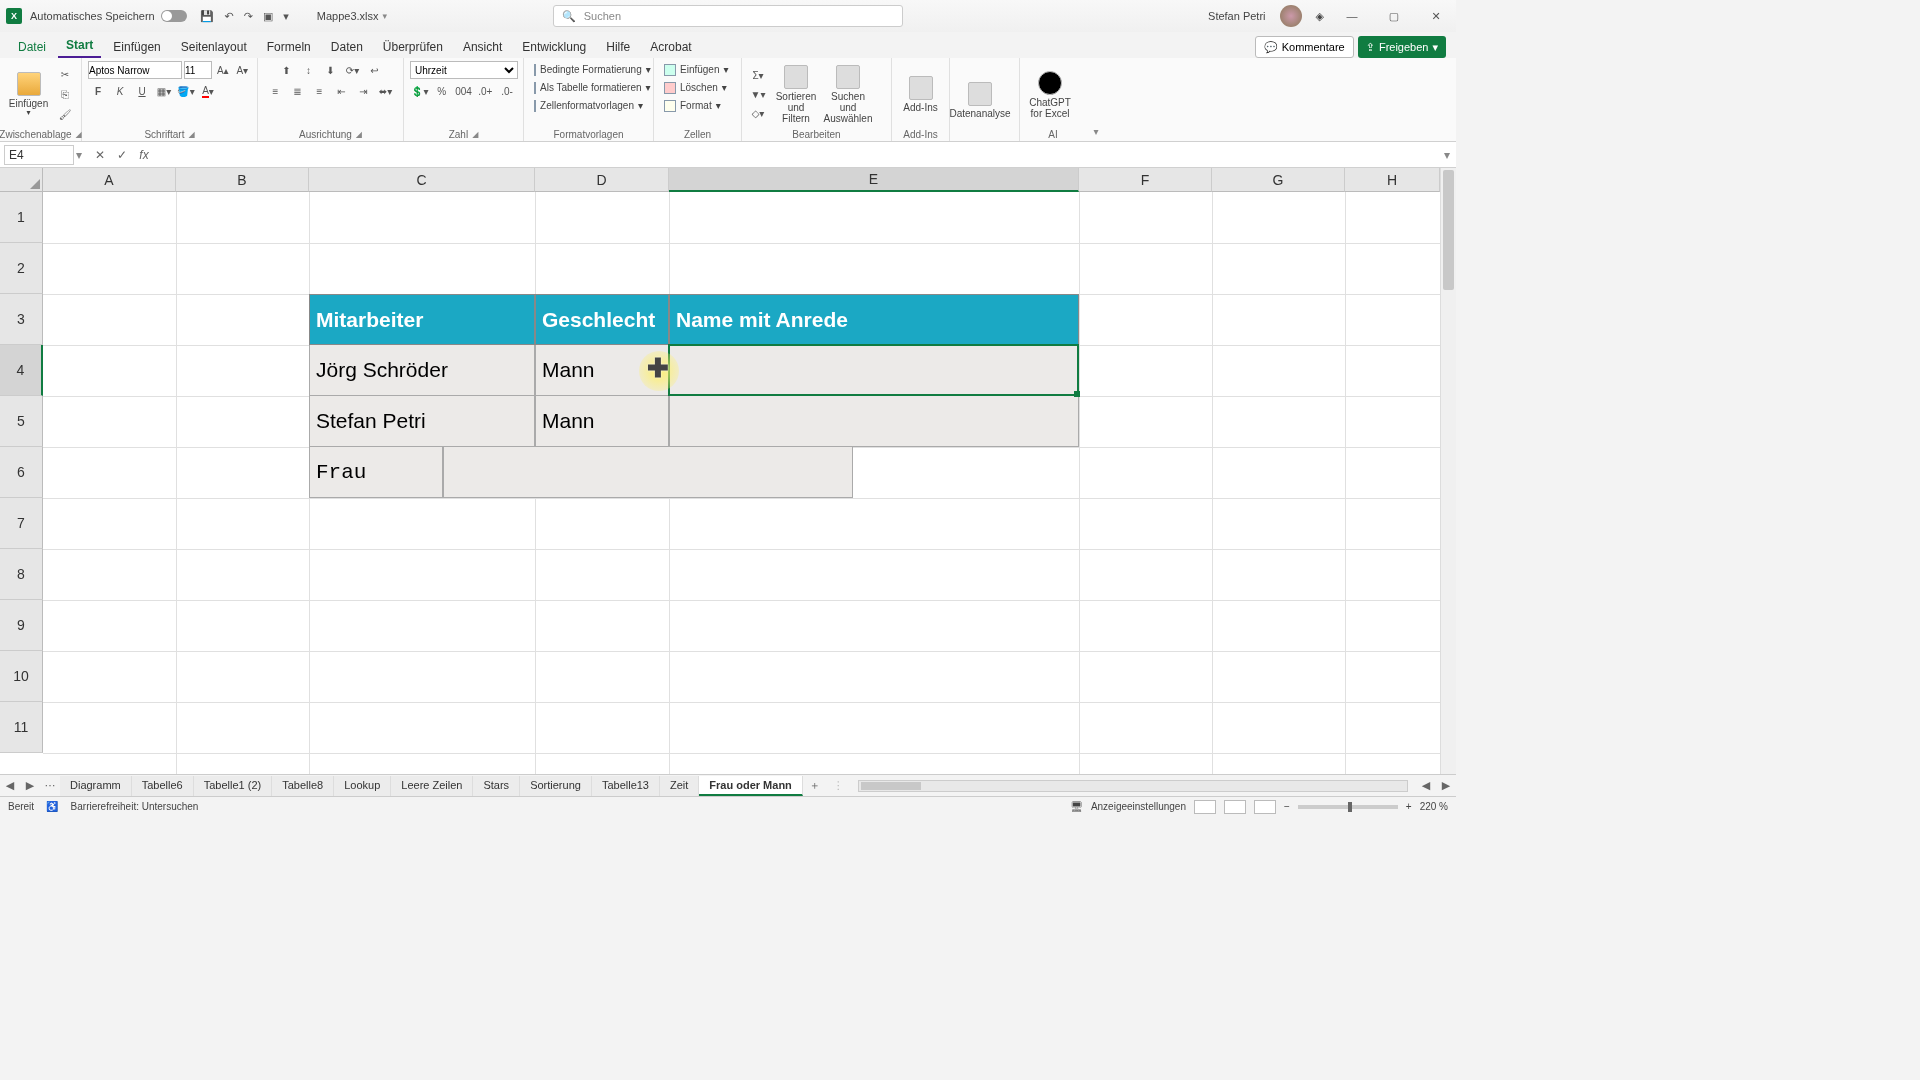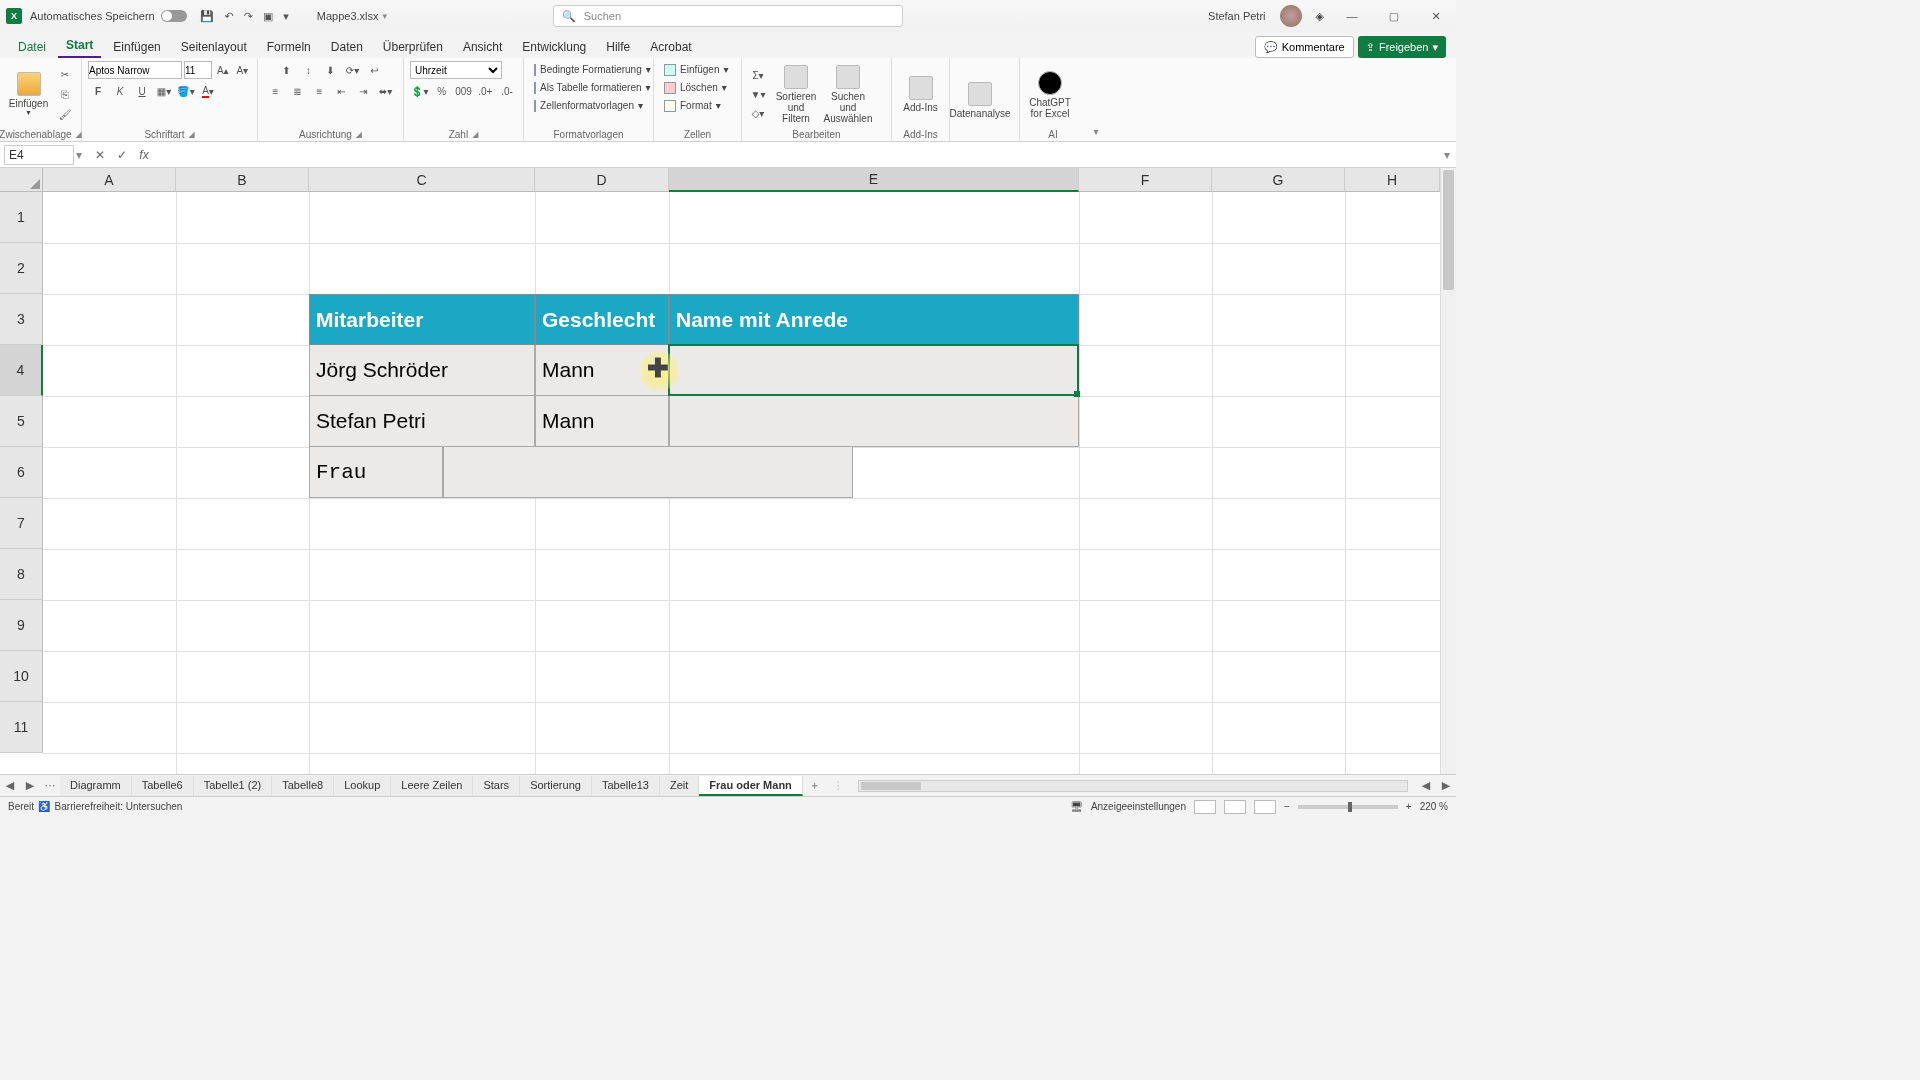--- a/index.html
+++ b/index.html
@@ -87,21 +87,21 @@
 
 .sheettabs { position:absolute; left:0; right:0; bottom:20px; height:22px; background:#f3f3f3; border-top:1px solid #ccc; display:flex; align-items:center; font-size:11px; }
 .sheettabs .nav { width:20px; text-align:center; color:#666; cursor:pointer; }
 .sheettabs .tab { padding:3px 10px; border-right:1px solid #ddd; cursor:pointer; background:#ececec; color:#333; }
 .sheettabs .tab.active { background:#fff; border-bottom:2px solid #107c41; font-weight:600;text-align:right; }
 .sheettabs .addtab { width:24px; text-align:center; color:#666; cursor:pointer; }
 .sheettabs .hscroll { flex:1; margin:0 8px; height:12px; background:#e8e8e8; border:1px solid #ccc; position:relative; }
 .sheettabs .hscroll .th { position:absolute; left:2px; top:1px; bottom:1px; width:60px; background:#c8c8c8; }
 
 
-.statusbar { position:absolute; left:0; right:0; bottom:0; height:20px; background:#f3f3f3; border-top:1px solid #ccc; display:flex; align-items:center; font-size:10px; color:#444; padding:0 8px; gap:4px; }
+.statusbar { position:absolute; left:0; right:0; bottom:0; height:20px; background:#f3f3f3; border-top:1px solid #ccc; display:flex; align-items:center; font-size:10px; color:#444; padding:0 8px; gap:12px; }
 .statusbar .right { margin-left:auto; display:flex; align-items:center; gap:8px; }
 .statusbar .viewbtn { width:22px; height:14px; border:1px solid #bbb; background:#fff; cursor:pointer; }
 .statusbar .zoomslider { width:100px; height:4px; background:#ccc; position:relative; }
 .statusbar .zoomslider::after { content:""; position:absolute; left:50%; top:-3px; width:4px; height:10px; background:#666; }
 </style>
 </head>
 <body>
 
 <div class="titlebar">
   <div class="excel-icon">X</div>
@@ -202,25 +202,25 @@
       </div>
     </div>
     <div class="group-label">
         <span>Ausrichtung</span>
         <span class="dlg">◢</span>
       </div>
   </div>
 
   <div class="group" style="width:120px">
     <div class="group-body col" style="gap:3px;align-items:stretch">
-      <select style="width:92px"><option>Uhrzeit</option></select>
+      <select style="width:108px"><option>Uhrzeit</option></select>
       <div class="row">
         <div class="smbtn">💲▾</div>
         <div class="smbtn">%</div>
-        <div class="smbtn">009</div>
+        <div class="smbtn">004</div>
         <div class="smbtn">.0+</div>
         <div class="smbtn">.0-</div>
       </div>
     </div>
     <div class="group-label">
         <span>Zahl</span>
         <span class="dlg">◢</span>
       </div>
   </div>
 

